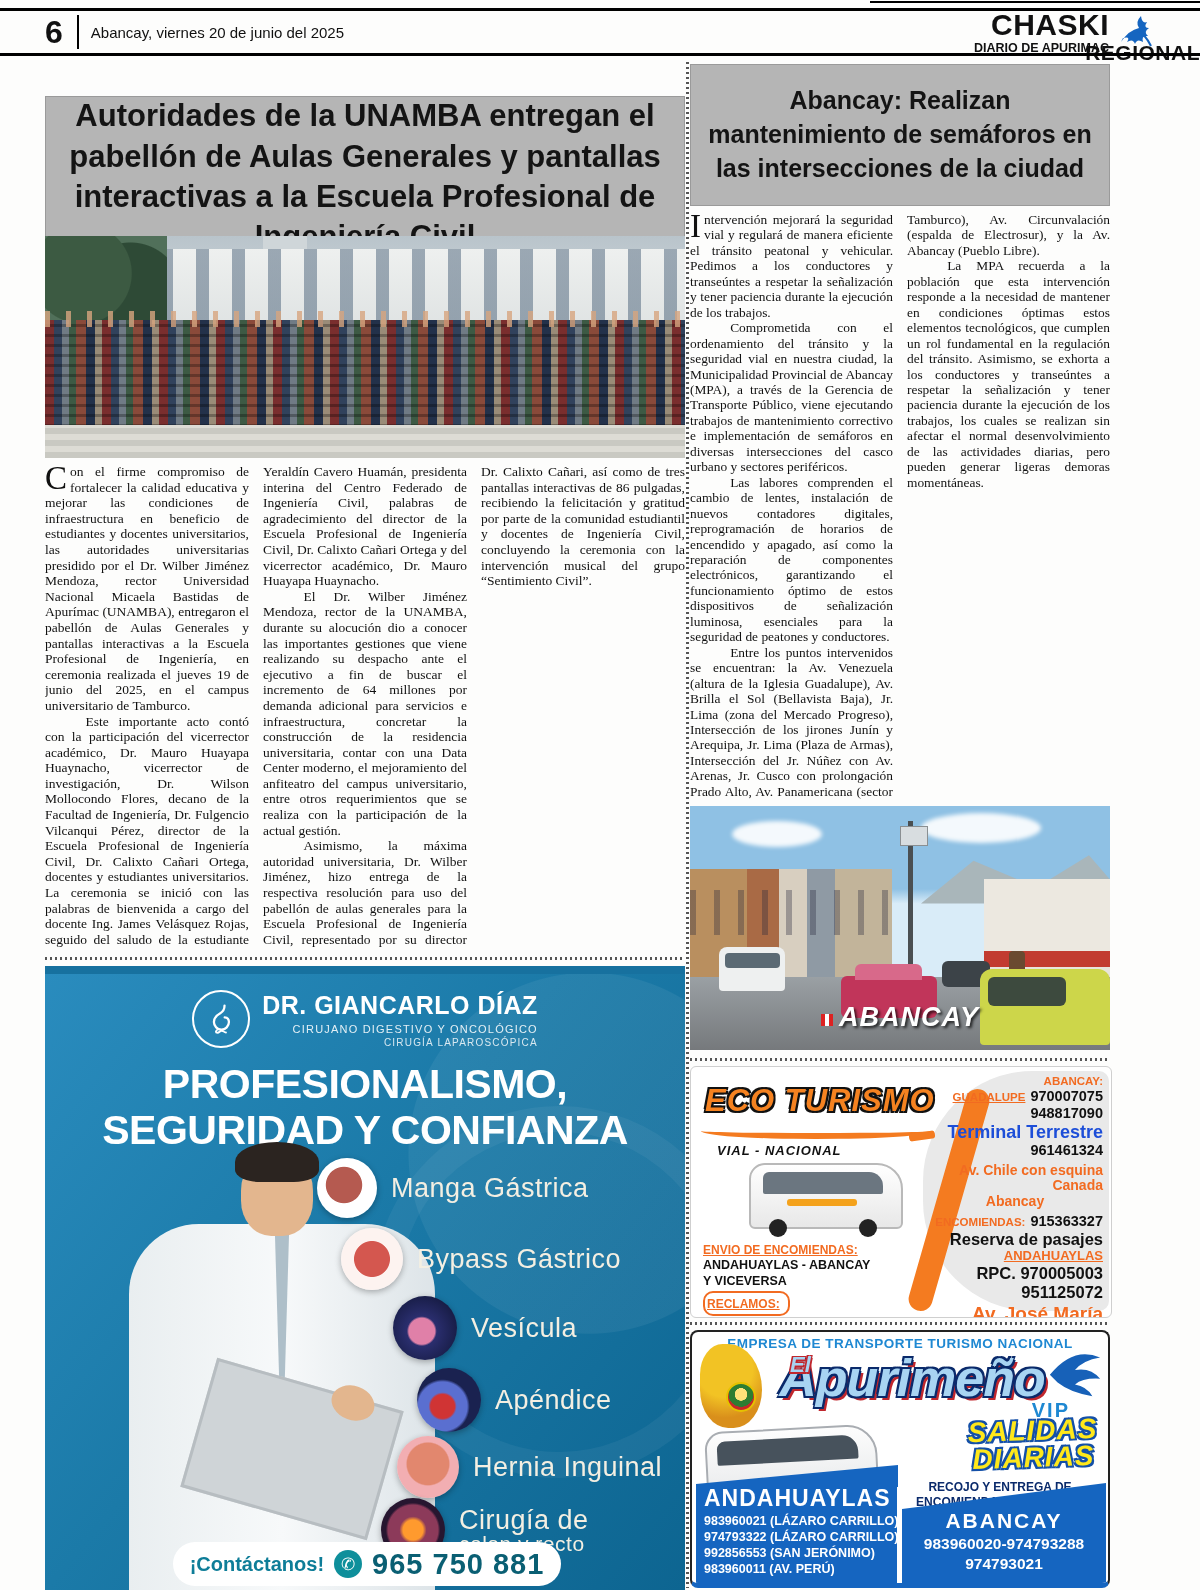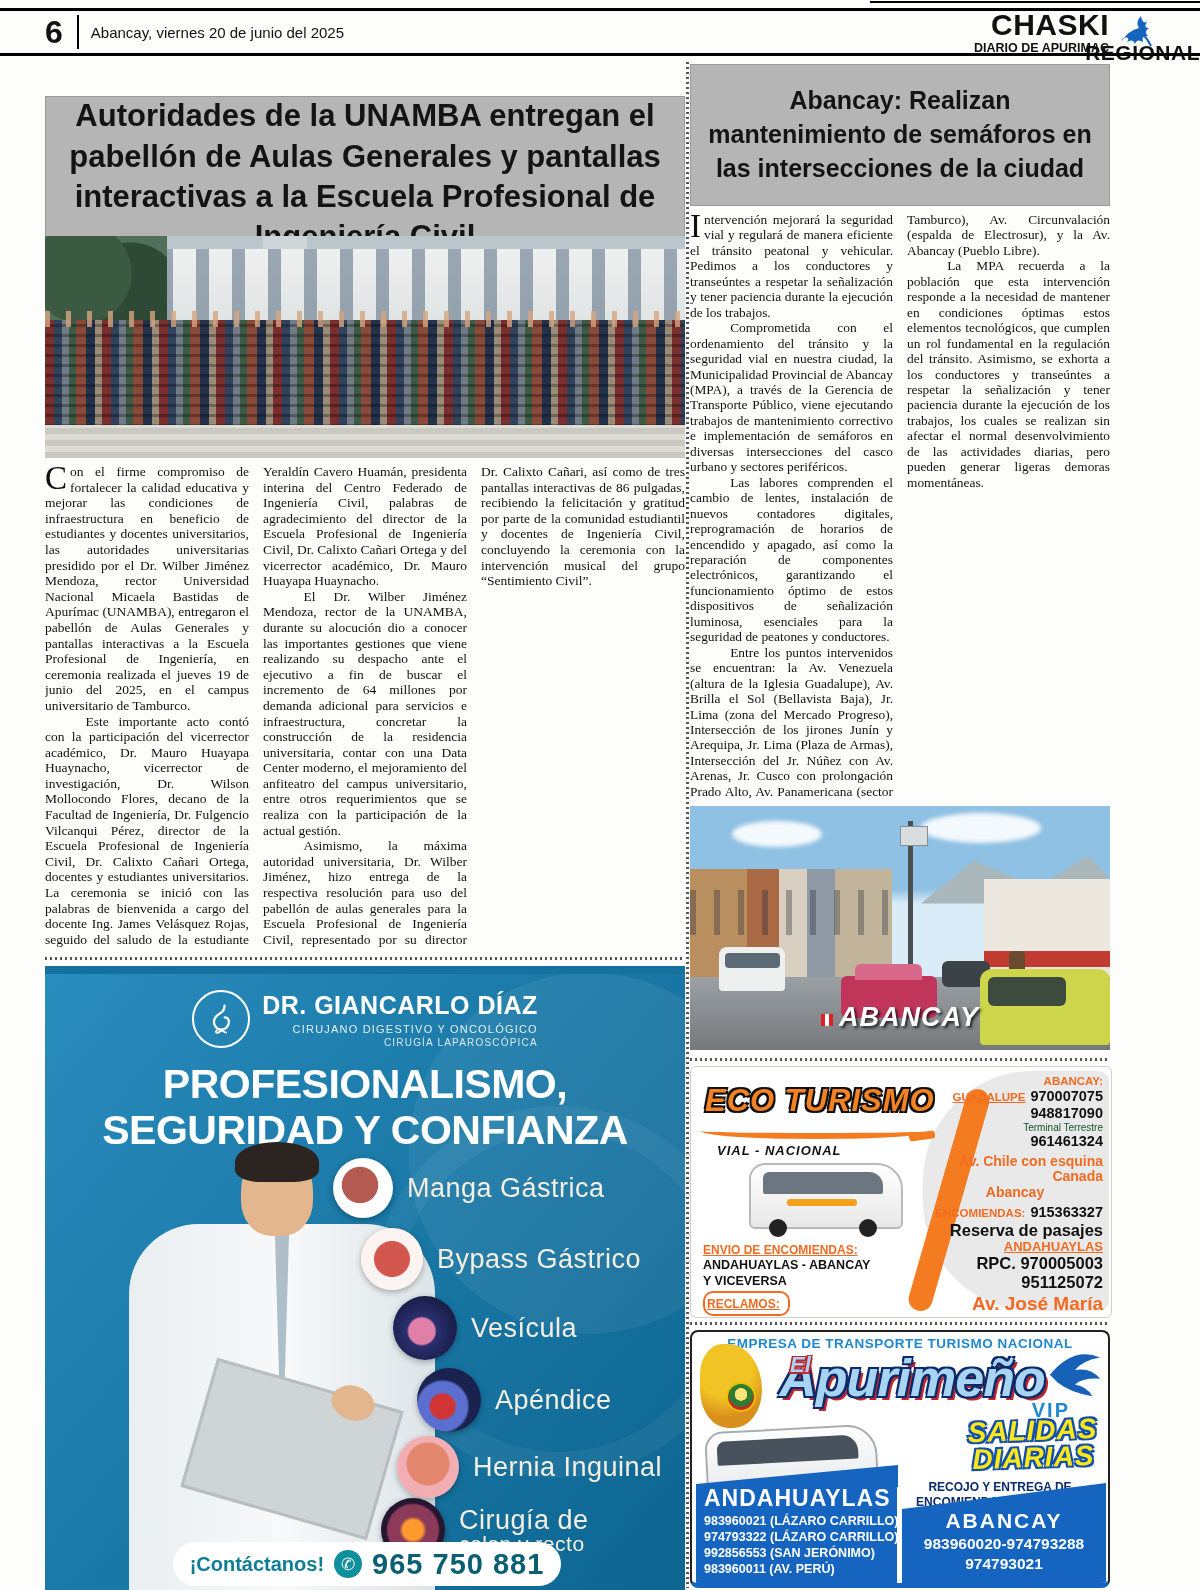--- a/index.html
+++ b/index.html
@@ -118,21 +118,21 @@
   .eco-van::after{content:"";position:absolute;left:12%;bottom:-10px;width:18px;height:18px;background:#222;border-radius:50%;box-shadow:90px 0 0 #222;}
   .eco-stripe{position:absolute;left:96px;top:132px;width:70px;height:7px;background:#f4a21c;border-radius:3px;}
   .eco-left-info{position:absolute;left:12px;top:176px;width:210px;line-height:1.25;}
   .lbl-o{color:#f26b21;font-weight:900;}
   .u{text-decoration:underline;}
   .eco-envio-route{font-weight:900;color:#111;font-size:12.5px;}
   .eco-reclamos-box{display:inline-block;border:2px solid #f26b21;border-radius:10px;padding:0 8px 1px 2px;margin-top:2px;}
   .eco-right{position:absolute;right:8px;top:8px;width:176px;text-align:right;line-height:1.15;}
   .er-small-o{color:#f26b21;font-weight:900;font-size:11.5px;}
   .er-num{color:#111;font-weight:900;font-size:14.5px;}
-  .er-bold{color:#14532d;font-weight:400;font-size:10px;}
+  .er-bold{color:#1d4ed8;font-weight:700;font-size:18px;}
   .er-addr{color:#f26b21;font-weight:900;font-size:14px;line-height:1.1;}
   .er-big{color:#111;font-weight:900;font-size:16.5px;}
   .er-rowflex{display:flex;justify-content:flex-end;gap:5px;align-items:baseline;}
 
   
   .apu-ad{left:690px;top:1330px;width:420px;height:258px;background:#fff;border:2px solid #222;border-radius:8px;border-bottom:5px solid #1565c0;overflow:hidden;box-sizing:border-box;}
   .apu-top{position:absolute;left:0;top:4px;width:100%;text-align:center;color:#1e88d2;font-weight:900;font-size:13.5px;letter-spacing:.5px;}
   .apu-brand-wrap{position:absolute;left:70px;top:16px;width:300px;text-align:center;}
   .apu-el{position:absolute;left:28px;top:4px;font-size:22px;font-weight:900;font-style:italic;color:#a8d4f2;text-shadow:-1.5px -1.5px 0 #c0272d,1.5px -1.5px 0 #c0272d,-1.5px 1.5px 0 #c0272d,1.5px 1.5px 0 #c0272d;}
   .apu-brand{font-size:52px;font-weight:900;font-style:italic;color:#a8d4f2;letter-spacing:-1px;
@@ -218,25 +218,25 @@
   <div class="doc-slogan">
     <div>PROFESIONALISMO,</div>
     <div>SEGURIDAD Y CONFIANZA</div>
   </div>
 
   <div class="doc-fig-body"></div>
   <div class="doc-fig-head"></div>
   <div class="doc-folder"></div>
   <div class="doc-hand"></div>
 
-  <div class="proc" style="left:288px;top:192px;text-align:center;">
+  <div class="proc" style="left:272px;top:192px;text-align:center;">
     <div class="proc-icon i-manga"></div>
     <div class="proc-label"><span>Manga Gástrica</span></div>
   </div>
-  <div class="proc" style="left:316px;top:262px;align-items:center;">
+  <div class="proc" style="left:296px;top:262px;align-items:center;">
     <div class="proc-icon i-bypass"></div>
     <div class="proc-label"><span>Bypass Gástrico</span></div>
   </div>
   <div class="proc" style="left:348px;top:330px;">
     <div class="proc-icon i-vesicula"></div>
     <div class="proc-label"><span>Vesícula</span></div>
   </div>
   <div class="proc" style="left:372px;top:402px;">
     <div class="proc-icon i-apendice"></div>
     <div class="proc-label"><span>Apéndice</span></div>

